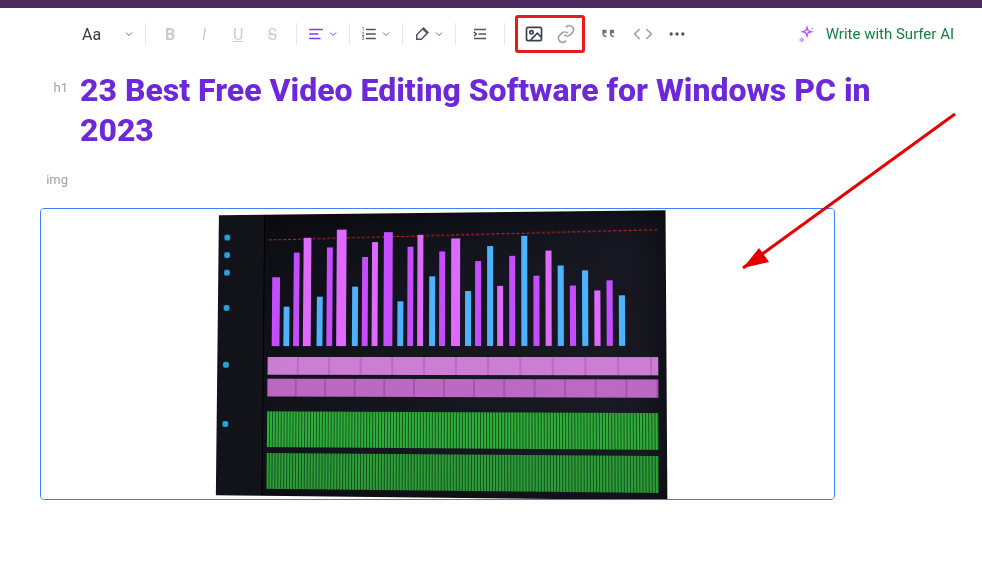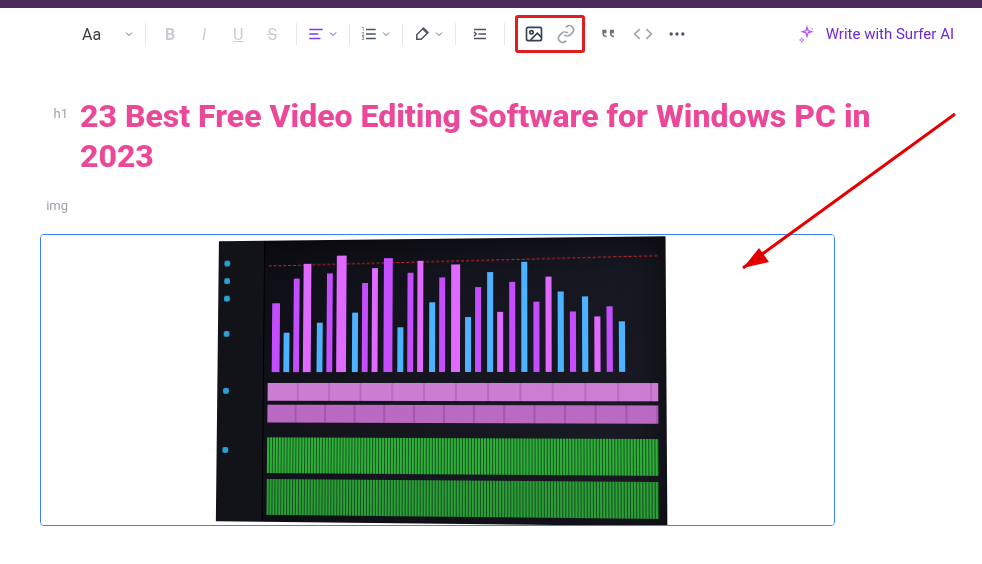--- a/index.html
+++ b/index.html
@@ -59,48 +59,48 @@
     padding: 1px 2px;
     display:flex;
     gap:4px;
     align-items:center;
   }
   .surfer-btn {
     margin-left: auto;
     display:flex;
     align-items:center;
     gap:8px;
-    color:#6d28d9;
+    color:#15803d;
     font-size:15px;
     padding: 4px 10px;
     border-radius:6px;
   }
   .surfer-icon {
     width:22px;height:22px;
     display:flex;align-items:center;justify-content:center;
     color:#9a5cff;
   }
   .content {
     padding: 8px 60px 0 40px;
     position: relative;
   }
-  .row { display:flex; align-items:flex-start;margin-top:26px; }
+  .row { display:flex; align-items:flex-start; }
   .gutter {
     width: 40px;
     flex: 0 0 40px;
     text-align: right;
     padding-right: 12px;
     color: #9ca3af;
     font-size: 13px;
     padding-top: 10px;
   }
   .headline {
     font-size: 32px;
     font-weight: 800;
-    color: #ec4899;
+    color: #6d28d9;
     line-height: 1.25;
     padding-right: 40px;
   }
   .img-row { margin-top: 18px; flex-direction: column; }
   .img-gutter { padding-top: 4px; }
   .img-block {
     border: 1.5px solid #3b82f6;
     border-radius: 4px;
     background: #fff;
     width: 795px;

